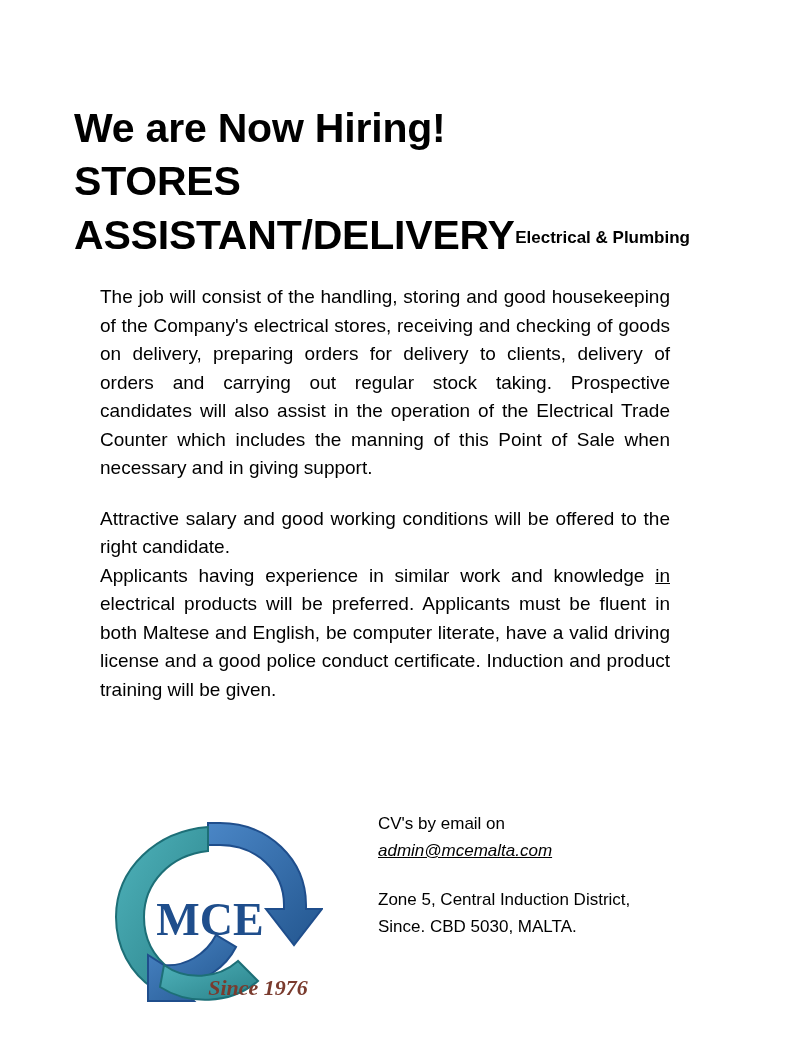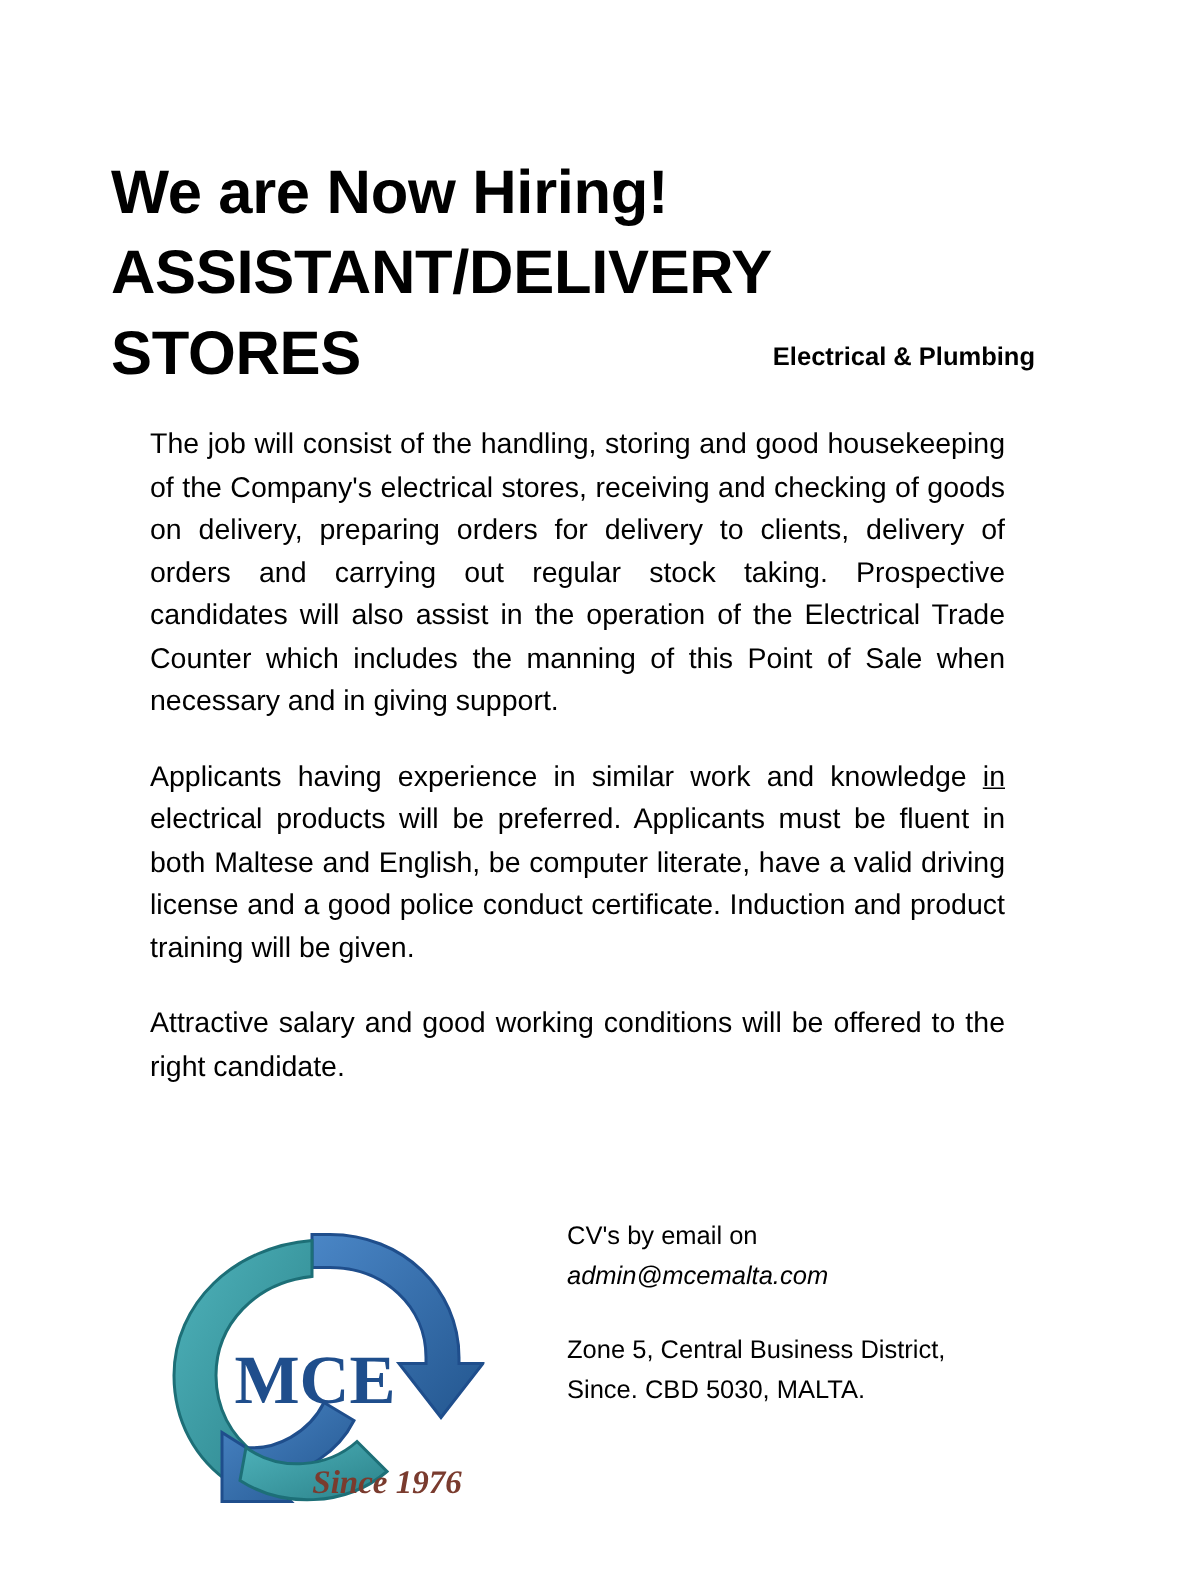--- a/index.html
+++ b/index.html
@@ -89,42 +89,43 @@
     top: 810px;
     width: 320px;
   }
   .contact-line {
     font-size: 17px;
     line-height: 27px;
     margin: 0;
   }
   .contact-line.email {
     font-style: italic;
+    text-decoration: underline;
   }
   .contact-gap {
     height: 22px;
   }
 </style>
 </head>
 <body>
 
 <div class="page">
 
   <div class="headline-block">
     <h1 class="headline">We are Now Hiring!</h1>
+    <h1 class="headline">STORES</h1>
     <h1 class="headline">ASSISTANT/DELIVERY</h1>
-    <h1 class="headline">STORES</h1>
   </div>
 
   <h2 class="subheading">Electrical &amp; Plumbing</h2>
 
   <div class="body-block">
     <p class="para">The job will consist of the handling, storing and good housekeeping of the Company's electrical stores, receiving and checking of goods on delivery, preparing orders for delivery to clients, delivery of orders and carrying out regular stock taking. Prospective candidates will also assist in the operation of the Electrical Trade Counter which includes the manning of this Point of Sale when necessary and in giving support.</p>
+    <p class="para last">Attractive salary and good working conditions will be offered to the right candidate.</p>
     <p class="para">Applicants having experience in similar work and knowledge <u>in</u> electrical products will be preferred. Applicants must be fluent in both Maltese and English, be computer literate, have a valid driving license and a good police conduct certificate. Induction and product training will be given.</p>
-    <p class="para last">Attractive salary and good working conditions will be offered to the right candidate.</p>
   </div>
 
   <div class="logo-wrap">
     <svg class="logo-svg" width="215" height="215" viewBox="0 0 215 215" xmlns="http://www.w3.org/2000/svg">
       <defs>
         <linearGradient id="tealGrad" x1="0" y1="0" x2="1" y2="1">
           <stop offset="0%" stop-color="#4fb3bb"></stop>
           <stop offset="100%" stop-color="#2a8189"></stop>
         </linearGradient>
         <linearGradient id="blueGrad" x1="0" y1="0" x2="1" y2="1">
@@ -142,17 +143,17 @@
       <path d="M56 160 C78 176 110 174 130 156 L150 176 C122 200 80 200 52 182 Z" fill="url(#tealGrad)" stroke="#1d6f77" stroke-width="2"></path>
       <text x="102" y="130" text-anchor="middle" font-family="'Liberation Serif', serif" font-size="46" font-weight="bold" fill="#1f4e8c">MCE</text>
       <text x="150" y="190" text-anchor="middle" font-family="'Liberation Serif', serif" font-size="22" font-style="italic" font-weight="bold" fill="#7a3b2e">Since 1976</text>
     </svg>
   </div>
 
   <div class="contact-block">
     <p class="contact-line">CV's by email on</p>
     <p class="contact-line email">admin@mcemalta.com</p>
     <div class="contact-gap"></div>
-    <p class="contact-line">Zone 5, Central Business District,</p>
+    <p class="contact-line">Zone 5, Central Induction District,</p>
     <p class="contact-line">Since. CBD 5030, MALTA.</p>
   </div>
 
 </div>
 
 </body></html>

